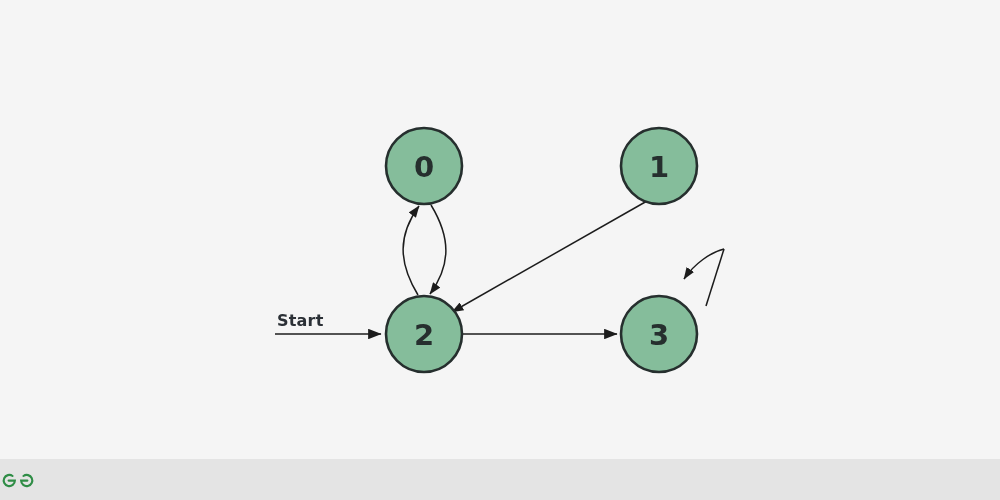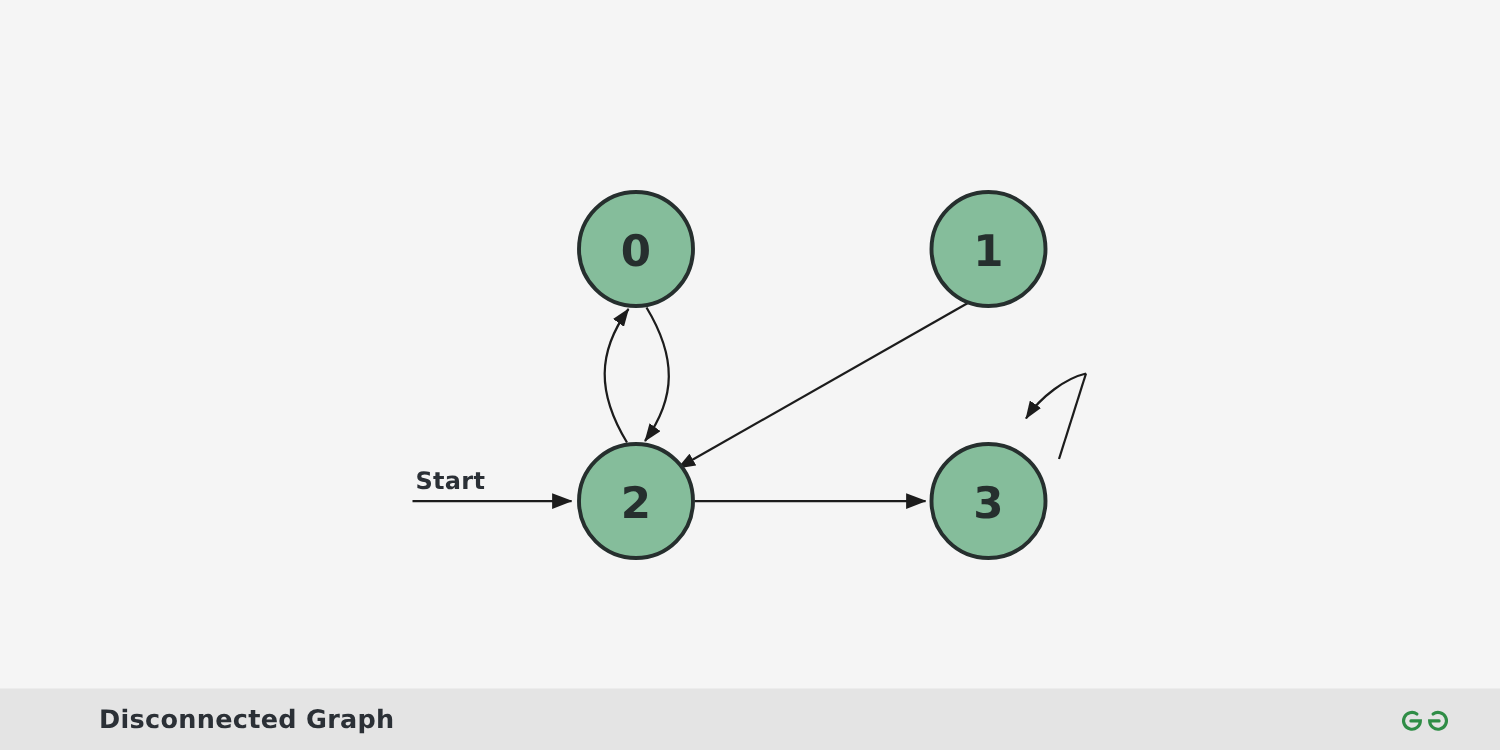--- a/index.html
+++ b/index.html
@@ -144,21 +144,20 @@
 
       <g>
         <circle class="node-circle" cx="659" cy="334" r="38"></circle>
         <text class="node-label" x="659" y="335">3</text>
       </g>
 
     </svg>
   </div>
 
   <div id="footer-bar">
-    <div id="footer-caption">Disconnected Graph</div>
     <div id="footer-logo">
       <svg width="36" height="20" viewBox="0 0 36 20">
         <g fill="none" stroke="#2f8d46" stroke-width="2.1" stroke-linecap="round">
           <path d="M 12.6 6.0 A 5.6 5.6 0 1 0 14.9 10.6 L 8.6 10.6"></path>
           <path d="M 23.4 6.0 A 5.6 5.6 0 1 1 21.1 10.6 L 27.4 10.6"></path>
         </g>
       </svg>
     </div>
   </div>
 

